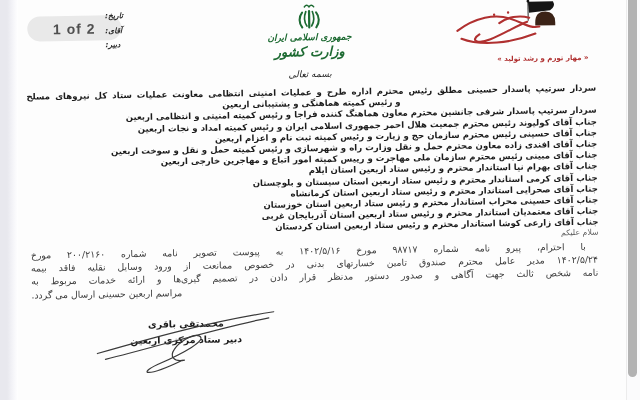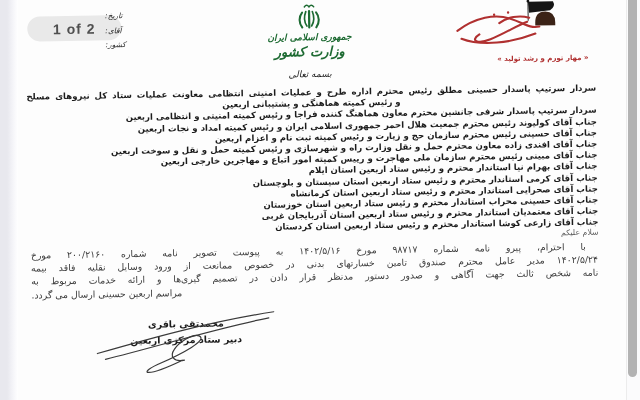--- a/index.html
+++ b/index.html
@@ -18,21 +18,21 @@
   
   .page { position:absolute; left:0; top:0; width:640px; height:400px;
     transform:rotate(-0.9deg); transform-origin:320px 200px; }
 
   .page-badge { position:absolute; left:30px; top:12px; width:94px; height:25px;
     background:#e9e9e9; border-radius:13px; color:#4f4f4f; font-size:14px; font-weight:600;
     letter-spacing:1px; display:flex; align-items:center; justify-content:center;
     font-family:"Liberation Sans", sans-serif; }
 
   .head-fields { position:absolute; left:108px; top:6px; width:62px; direction:rtl;
-    text-align:left; color:#2a2a2a; font-size:7.5px; font-style:italic; line-height:14.5px; }
+    text-align:left; color:#2a2a2a; font-size:7.5px; font-style:italic; line-height:14.5px;font-weight:bold; }
 
   .emblem-block { position:absolute; left:252px; top:3px; width:120px; text-align:center; }
   .emblem-block svg { display:block; margin:0 auto; }
   .country-name  { color:#1e6b33; font-size:9px;  font-style:italic; font-weight:600; direction:rtl; margin-top:1px; }
   .ministry-name { color:#1e6b33; font-size:13px; font-style:italic; font-weight:700; direction:rtl; margin-top:2px; }
   .besmele { position:absolute; left:270px; top:69px; width:84px; text-align:center;
     color:#222; font-size:9px; font-style:italic; direction:rtl; }
 
   .arbaeen-logo { position:absolute; left:452px; top:2px; width:118px; height:52px; }
   .year-slogan { position:absolute; left:455px; top:58px; width:180px; text-align:center;
@@ -64,21 +64,21 @@
 
   <div class="viewer-left-strip"></div>
 
   <div class="page">
 
     <div class="page-badge">1 of 2</div>
 
     <div class="head-fields">
       <div>تاریخ:</div>
       <div>آقای:</div>
-      <div>کشور:</div>
+      <div>دبیر:</div>
     </div>
 
     <div class="emblem-block">
       <svg width="30" height="28" viewBox="0 0 32 30">
         <g fill="none" stroke="#1e6b33" stroke-linecap="round">
           <path d="M11 4 q2.5 -3.5 5 0 q2.5 -3.5 5 0" stroke-width="1.6"></path>
           <path d="M16 8.5 L16 26" stroke-width="2.4"></path>
           <path d="M12.5 9 C10.5 14 10.5 20 13.5 24.5" stroke-width="1.8"></path>
           <path d="M19.5 9 C21.5 14 21.5 20 18.5 24.5" stroke-width="1.8"></path>
           <path d="M8.5 10 C4.8 14.5 4.8 21.5 8.5 26" stroke-width="2.2"></path>

